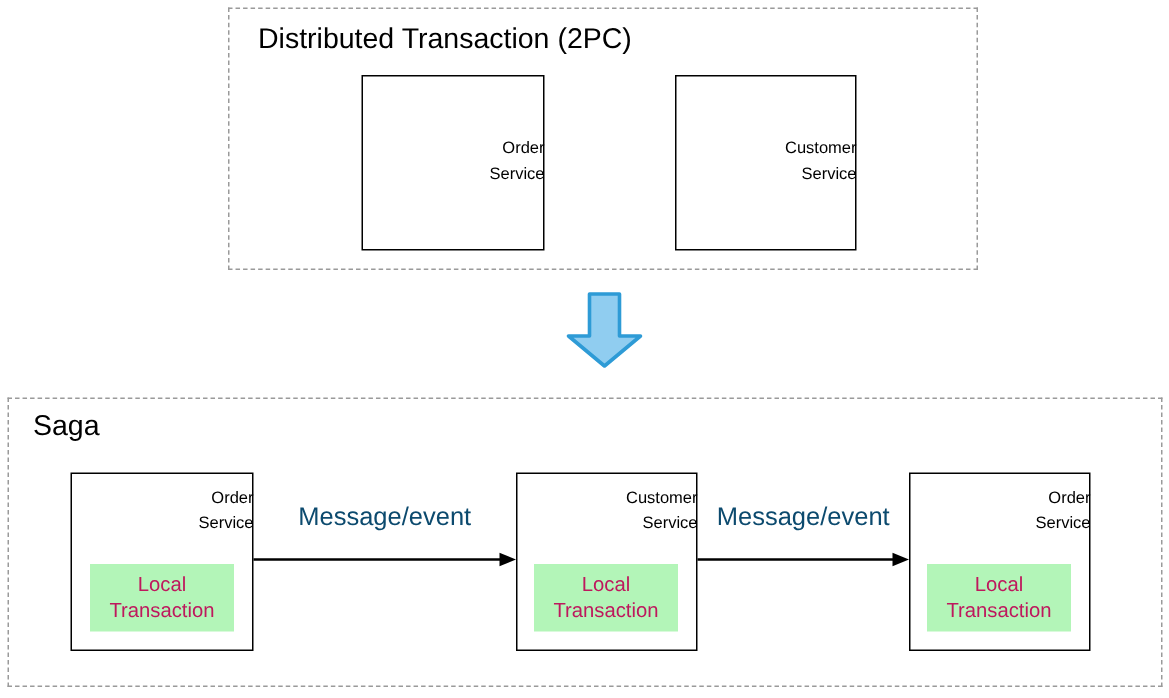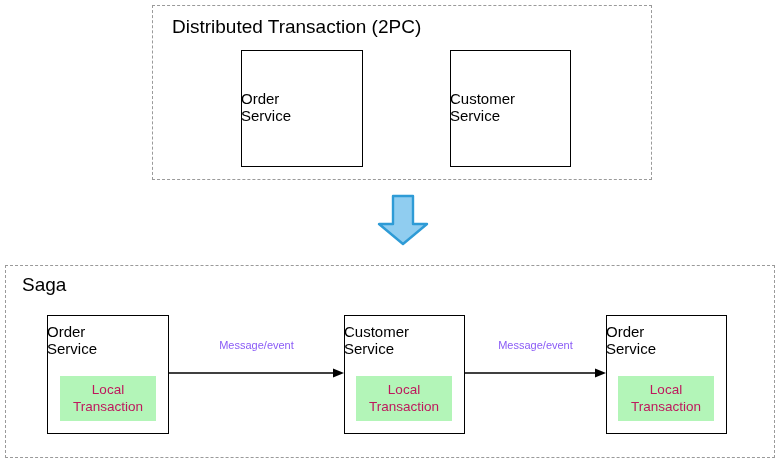--- a/index.html
+++ b/index.html
@@ -40,22 +40,22 @@
   .service-box {
     position: absolute;
     border: 1.6px solid #000000;
     background: #ffffff;
     box-sizing: border-box;
   }
   .service-label {
     position: absolute;
     left: 0;
     right: 0;
-    text-align: left;
-    font-size: 15px;
+    text-align: right;
+    font-size: 11px;
     line-height: 16.5px;
     color: #000000;
     white-space: pre-line;
   }
 
   
   .txn-chip {
     position: absolute;
     background: #b3f5b8;
     display: flex;
@@ -71,23 +71,23 @@
 
   
   .flow-arrow {
     position: absolute;
     height: 12px;
   }
   .flow-arrow svg { display: block; overflow: visible; }
   .flow-label {
     position: absolute;
     text-align: center;
-    font-size: 11px;
+    font-size: 17px;
     line-height: 16px;
-    color: #8b5cf6;
+    color: #0c4a6e;
     white-space: nowrap;
   }
 
   
   .blue-arrow {
     position: absolute;
   }
   .blue-arrow svg { display: block; }
 </style>
 </head>

